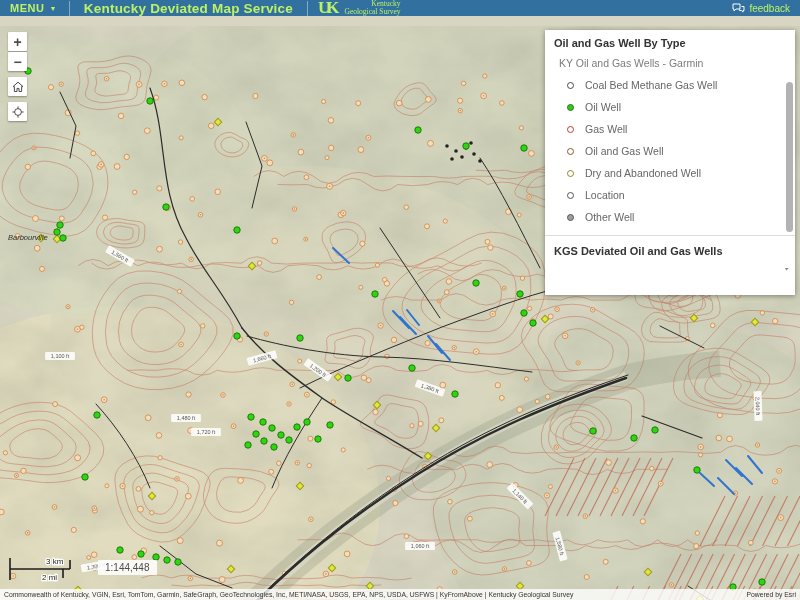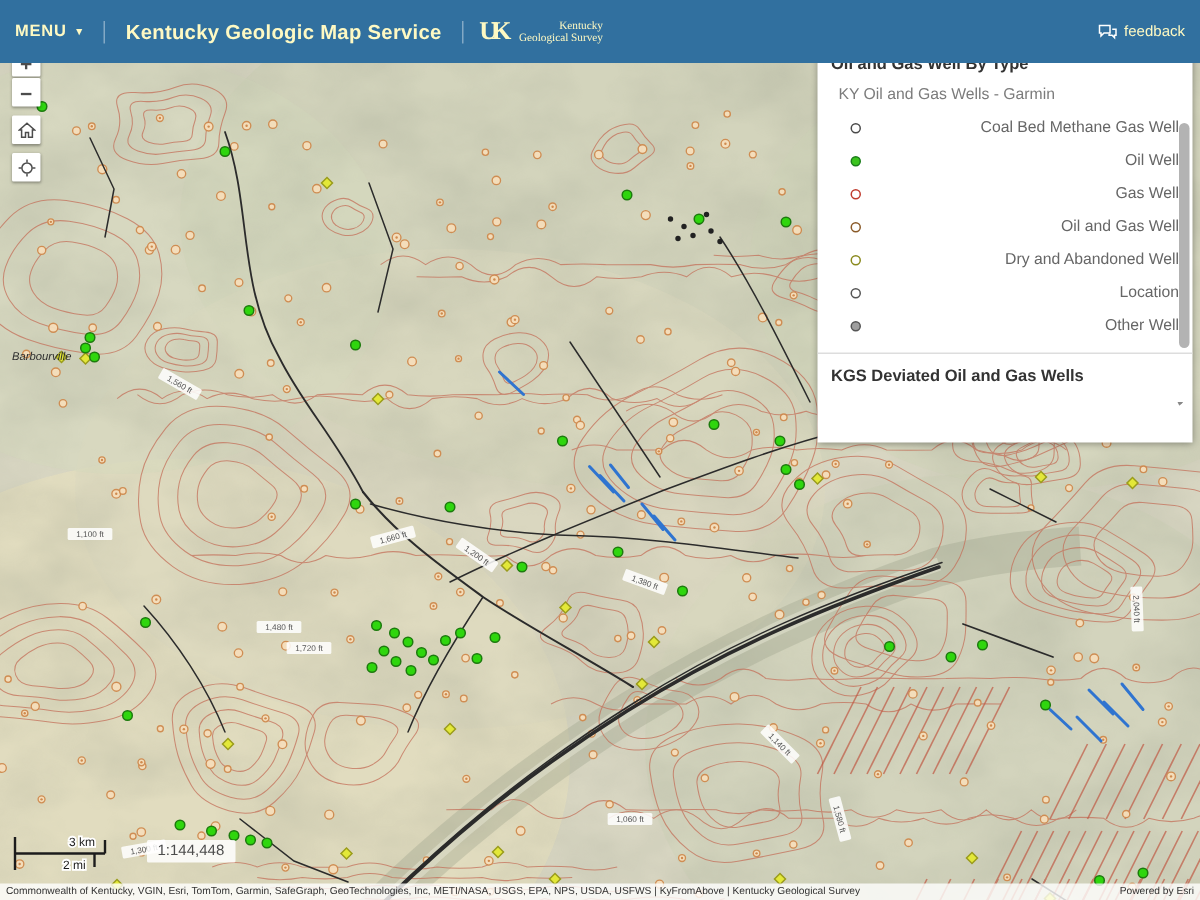--- a/index.html
+++ b/index.html
@@ -1,22 +1,22 @@
 <!DOCTYPE html>
 <html><head>
 <meta charset="utf-8">
 <style>
   * { margin:0; padding:0; box-sizing:border-box; }
   html,body { width:800px; height:600px; overflow:hidden; }
   body { font-family:"Liberation Sans", sans-serif; }
   .app { position:relative; width:800px; height:600px; background:#d8d6c2; overflow:hidden; }
 
   
-  .header { position:absolute; top:0; left:0; right:0; height:42px; background:#31709f;
-            display:flex; align-items:center; z-index:30; color:#fef9c3; }
+  .header { position:absolute; top:0; left:0; right:0; height:16px; background:#31709f;
+            display:flex; align-items:center; z-index:30; color:#bef264; }
   .menu-btn { display:flex; align-items:center; gap:5px; padding:0 12px 0 10px; height:100%;
               font-size:11px; font-weight:bold; letter-spacing:.5px; cursor:pointer; }
   .menu-caret { font-size:7px; margin-top:1px; }
   .hdr-div { width:1px; height:15px; background:rgba(255,255,255,.4); }
   .hdr-title { font-size:13.5px; font-weight:600; padding:0 14px; letter-spacing:.2px; }
   .logo { display:flex; align-items:center; gap:5px; padding:0 10px; }
   .logo-uk { font-family:"Liberation Serif", serif; font-weight:bold; font-size:17px; letter-spacing:-4px; padding-right:4px; }
   .logo-txt { font-family:"Liberation Serif", serif; font-size:7.5px; line-height:8px;text-align:right; }
   .feedback { margin-left:auto; display:flex; align-items:center; gap:4px; font-size:10px; padding:0 10px; cursor:pointer; }
 
@@ -39,21 +39,21 @@
   
   .legend { position:absolute; left:545px; top:30px; width:250px; height:265px; background:#fff;
             z-index:20; box-shadow:0 1px 5px rgba(0,0,0,.4); font-size:10.5px; }
   .legend-hdr { height:19px; background:#444; color:#fff; display:flex; align-items:center;
                 padding:0 7px; gap:6px; }
   .legend-hdr-title { font-size:10.5px; flex:1; }
   .legend-close { font-size:12px; cursor:pointer; line-height:1; }
   .legend-body { position:relative; padding:7px 9px 0 9px; height:246px; overflow:hidden;border-radius:24px; }
   .sec-title { font-weight:bold; color:#333; font-size:11px; margin-bottom:8px; }
   .sec-sub { color:#7c7c7c; font-size:10.5px; margin:0 0 10px 5px; }
-  .legend-item { display:flex; align-items:center; gap:11px; margin:0 0 10px 13px; color:#666;justify-content:space-between; }
+  .legend-item { display:flex; align-items:center; gap:11px; margin:0 0 10px 13px; color:#666; }
   .li-icon { width:7px; height:7px; border-radius:50%; flex:none; }
   .legend-divider { border-top:1px solid #ddd; margin:12px 0 9px -9px; width:250px; }
   .sec2a { font-weight:bold; color:#333; font-size:11px; margin-bottom:8px; }
   .legend-scroll { position:absolute; right:2px; top:52px; width:7px; height:150px; background:#b3b3b3;
                    border-radius:4px; cursor:pointer; }
   .legend-down { position:absolute; right:6px; bottom:2px; font-size:8px; color:#888; cursor:pointer; }
 
   
   .attrib { position:absolute; left:0; right:0; bottom:0; height:11px; background:rgba(255,255,255,.8);
             z-index:18; display:flex; justify-content:space-between; align-items:center;
@@ -796,21 +796,21 @@
       </svg>
     </div>
   </div>
 
   <div class="header">
     <div class="menu-btn">
       <span>MENU</span>
       <span class="menu-caret">▼</span>
     </div>
     <div class="hdr-div"></div>
-    <div class="hdr-title">Kentucky Geologic Map Service</div>
+    <div class="hdr-title">Kentucky Deviated Map Service</div>
     <div class="hdr-div"></div>
     <div class="logo">
       <span class="logo-uk">UK</span>
       <span class="logo-txt">
         <span>Kentucky</span><br>
         <span>Geological Survey</span>
       </span>
     </div>
     <div class="feedback">
       <svg width="13" height="11" viewBox="0 0 13 11">

